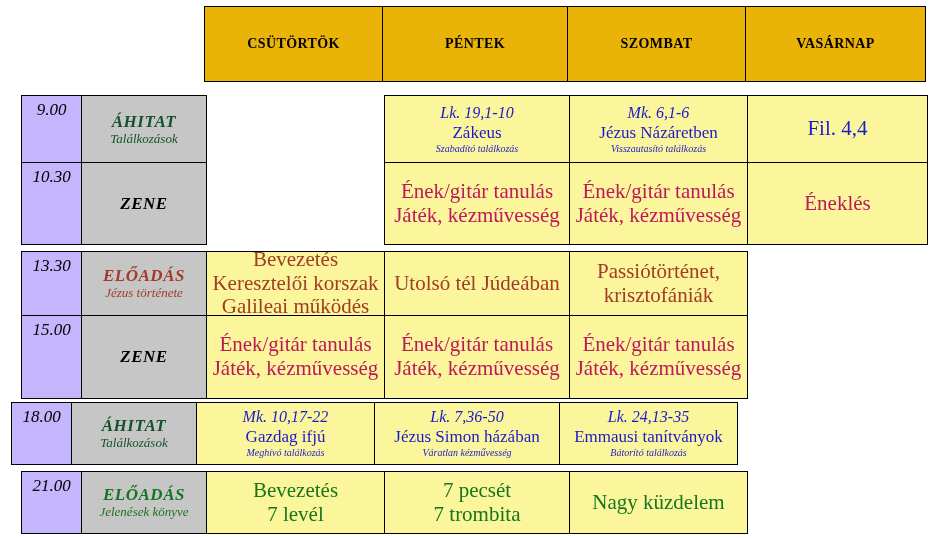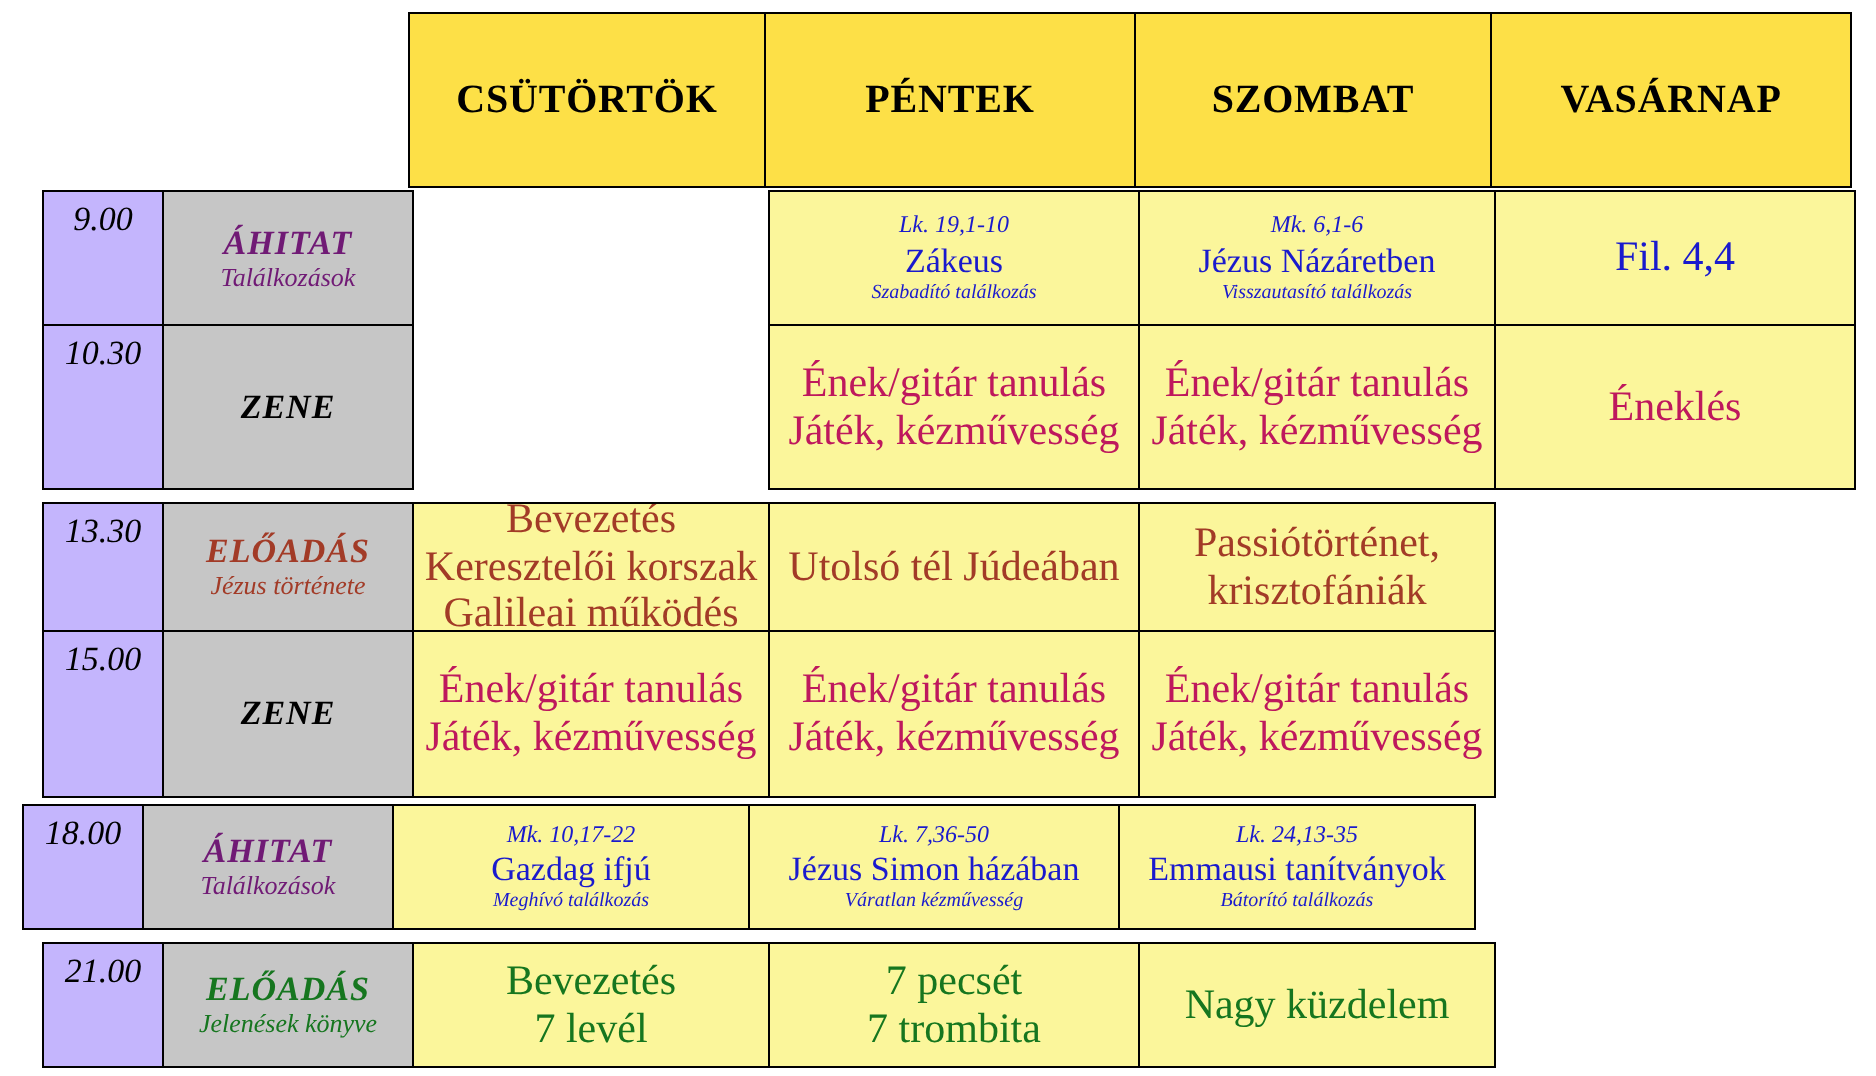--- a/index.html
+++ b/index.html
@@ -44,24 +44,24 @@
     overflow: hidden;
   }
 
   
   .header-block {
     left: 205px;
     top: 7px;
     grid-template-columns: 178px 185px 178px 180px;
   }
   .header-cell {
-    height: 88px;
-    background: #fde047;
+    height: 76px;
+    background: #eab308;
     font-weight: bold;
-    font-size: 20px;
+    font-size: 14px;
     letter-spacing: 0.4px;
     color: #000000;
   }
 
   
   .time-cell {
     background: #c4b5fd;
     font-style: italic;
     font-size: 17px;
     color: #000000;
@@ -90,42 +90,42 @@
   .content-cell {
     background: #fbf69b;
   }
   .content-cell.blank {
     background: #ffffff;
     border: none;
     margin: 0;
   }
   .ref {
     font-style: italic;
-    font-size: 12px;
+    font-size: 16px;
     margin-bottom: 1px;
   }
   .main-line {
     font-size: 17px;
   }
   .sub {
     font-style: italic;
     font-size: 10px;
     margin-top: 1px;
   }
   .plain {
     font-size: 21px;
   }
 
   
   .c-blue  { color: #1a1acd; }
   .c-black { color: #be185d; }
   .c-red   { color: #a23b27; }
   .c-green { color: #16761f; }
 
-  .lbl-blue  { color: #701a75; }
+  .lbl-blue  { color: #14532d; }
   .lbl-black { color: #000000; }
   .lbl-red   { color: #a23b27; }
   .lbl-green { color: #16761f; }
 </style>
 </head>
 <body>
 
 <div id="schedule">
 
   <div class="block header-block" id="header-row">

